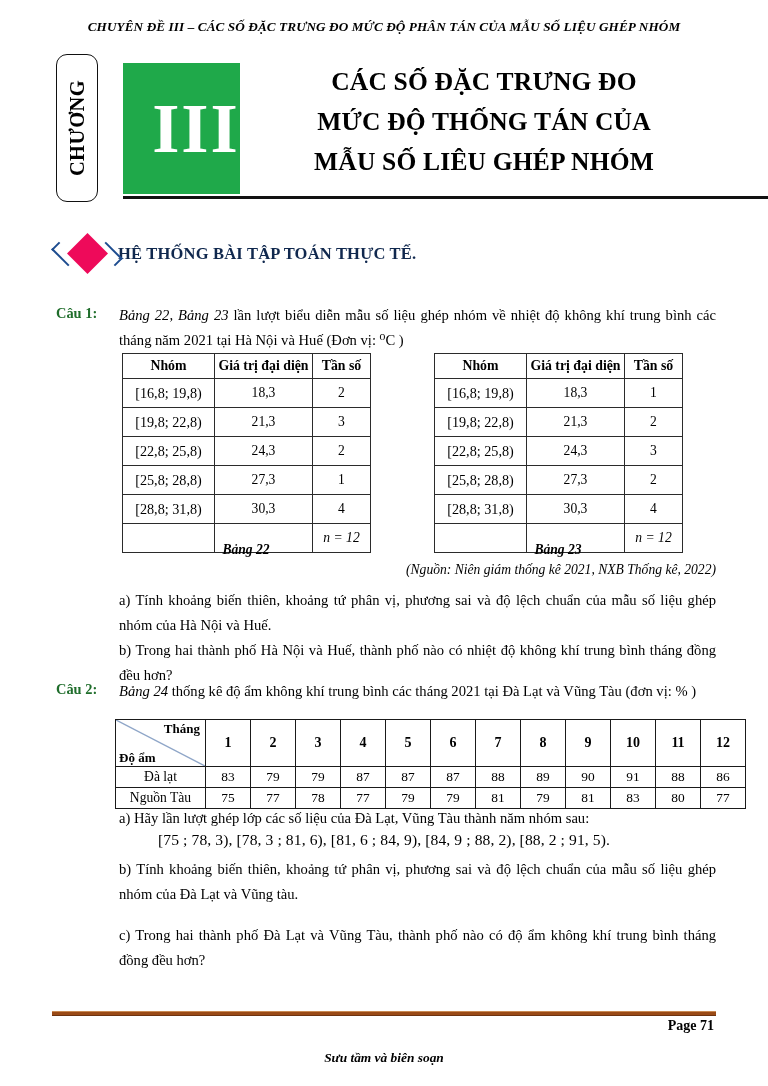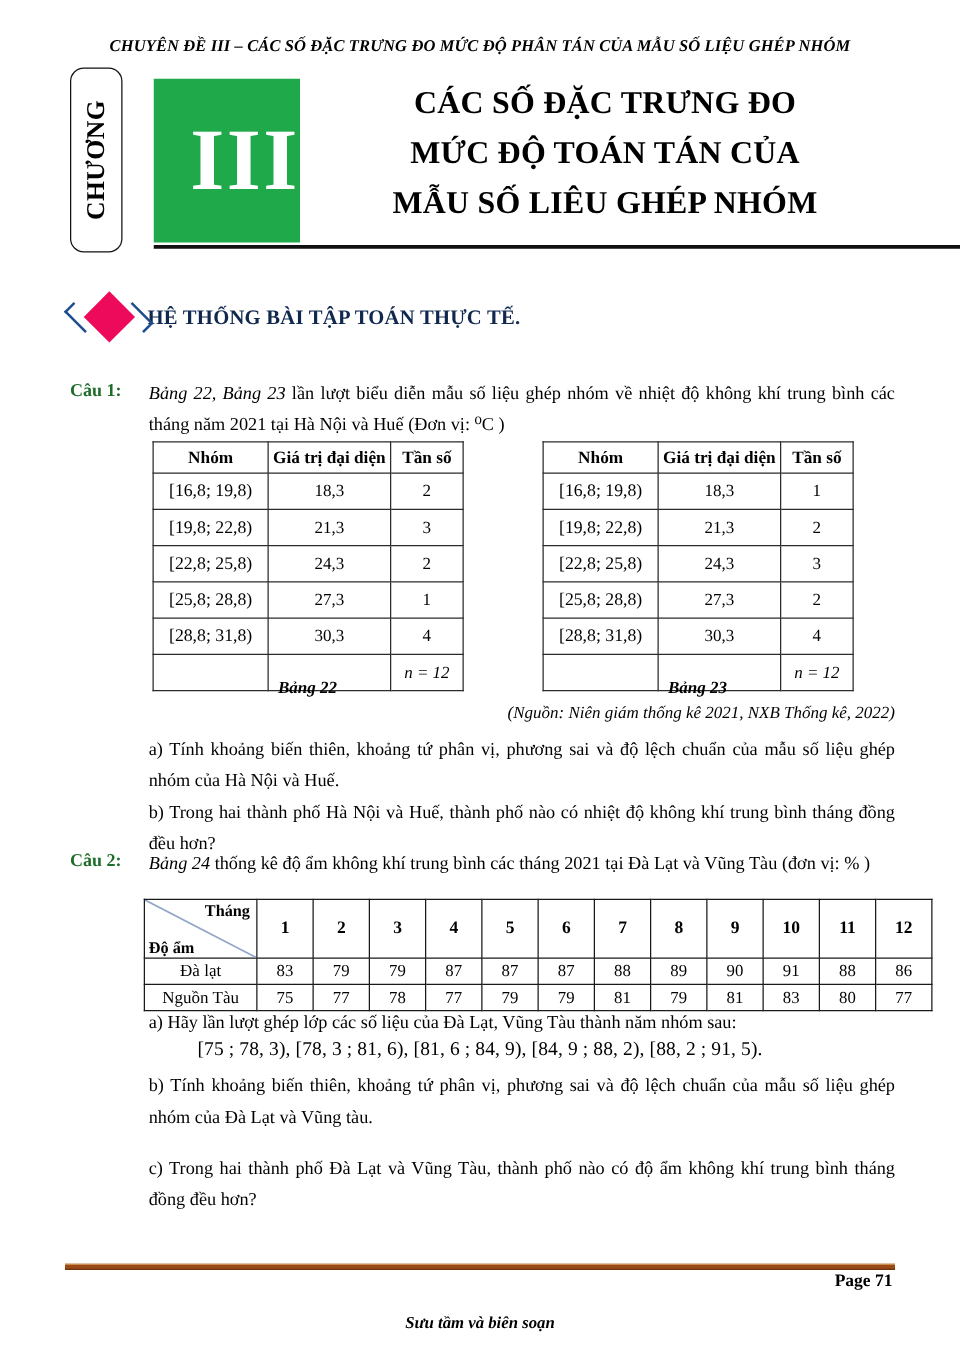--- a/index.html
+++ b/index.html
@@ -10,21 +10,21 @@
     background: #ffffff;
     font-family: "Liberation Serif", "DejaVu Serif", serif;
     color: #000000;
     position: relative;
     overflow: hidden;
   }
 
   
   .page-header {
     position: absolute;
-    top: 29px; left: 0; right: 0;
+    top: 19px; left: 0; right: 0;
     text-align: center;
     font-style: italic;
     font-weight: bold;
     font-size: 13.2px;
     letter-spacing: .1px;
     white-space: nowrap;
   }
 
   
   .chapter-banner {
@@ -273,21 +273,21 @@
 
 <div class="chapter-banner">
   <div class="chuong-pill">
     <span>CHƯƠNG</span>
   </div>
   <div class="chapter-num-box">
     <span>III</span>
   </div>
   <div class="chapter-title">
     <span class="ln">CÁC SỐ ĐẶC TRƯNG ĐO</span>
-    <span class="ln">MỨC ĐỘ TOÁN TÁN CỦA</span>
+    <span class="ln">MỨC ĐỘ THỐNG TÁN CỦA</span>
     <span class="ln">MẪU SỐ LIÊU GHÉP NHÓM</span>
   </div>
   <div class="chapter-rule"></div>
 </div>
 
 <div class="section-heading">
   <div class="diamond-mark">
     <div class="chev left"></div>
     <div class="dia"></div>
     <div class="chev right"></div>

